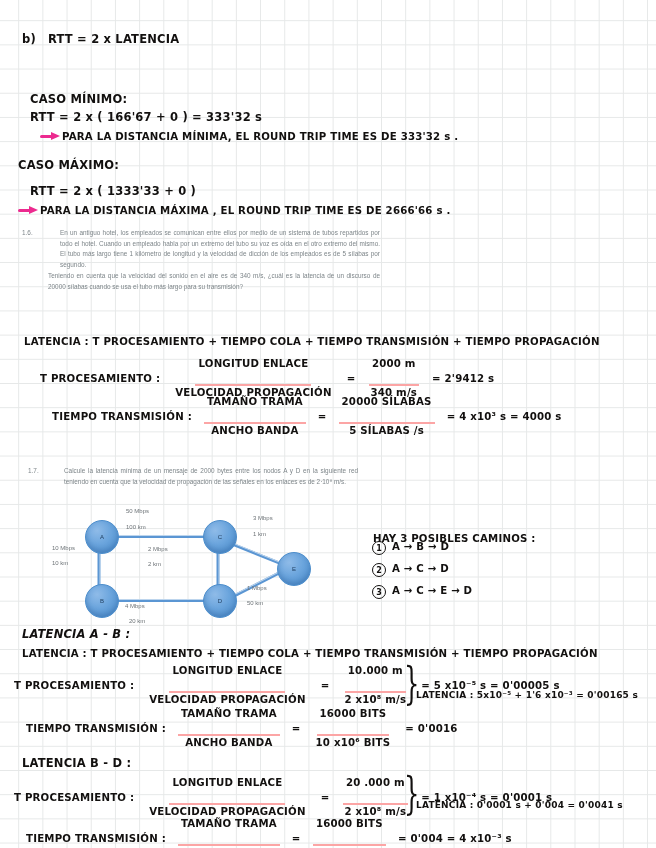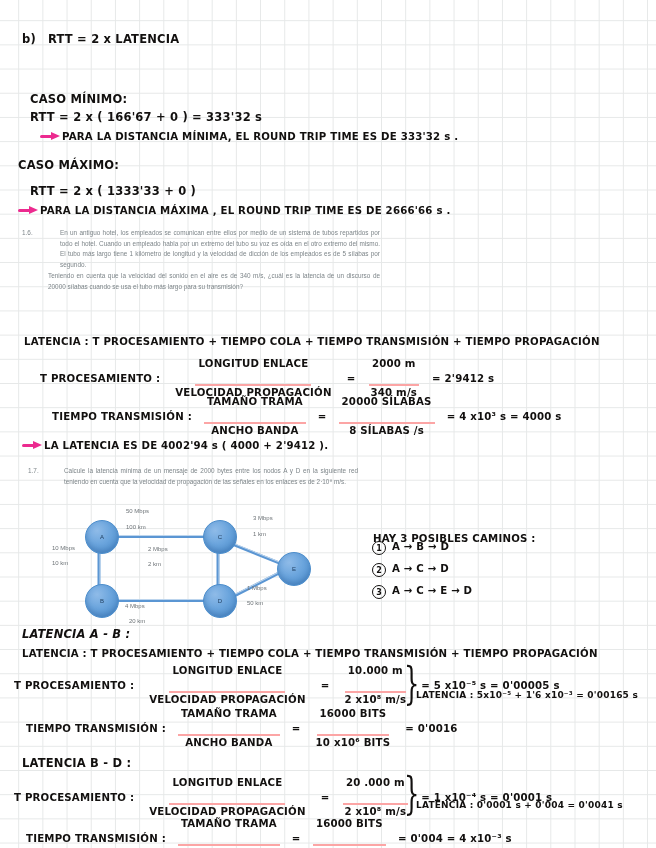--- a/index.html
+++ b/index.html
@@ -135,29 +135,25 @@
 
   <div class="inl hw med" style="left:52px;top:396px;position:absolute;">
     <span>TIEMPO TRANSMISIÓN :</span>
     <span class="frac">
       <span class="num">TAMAÑO TRAMA</span>
       <span class="den">ANCHO BANDA</span>
     </span>
     <span>=</span>
     <span class="frac">
       <span class="num">20000 SÍLABAS</span>
-      <span class="den">8 SÍLABAS /s</span>
+      <span class="den">5 SÍLABAS /s</span>
     </span>
     <span>= 4 x10³ s = 4000 s</span>
   </div>
 
-  <div class="pink" style="left:22px;top:440px;">
-    <span class="arw"></span>
-    <span class="hw med" style="position:static;">LA LATENCIA ES DE 4002'94 s ( 4000 + 2'9412 ).</span>
-  </div>
 
   <div class="printed" style="left:28px;top:466px;width:330px;">
     <span class="num">1.7.</span>
     <div style="margin-left:36px;">Calcule la latencia mínima de un mensaje de 2000 bytes entre los nodos A y D en la siguiente red teniendo en cuenta que la velocidad de propagación de las señales en los enlaces es de 2·10⁸ m/s.</div>
   </div>
 
   <div id="diagram">
 
     <div class="link" style="left:60px;top:29px;width:90px;"></div>
     <div class="link" style="left:44px;top:44px;width:50px;transform:rotate(90deg);transform-origin:left center;"></div>

